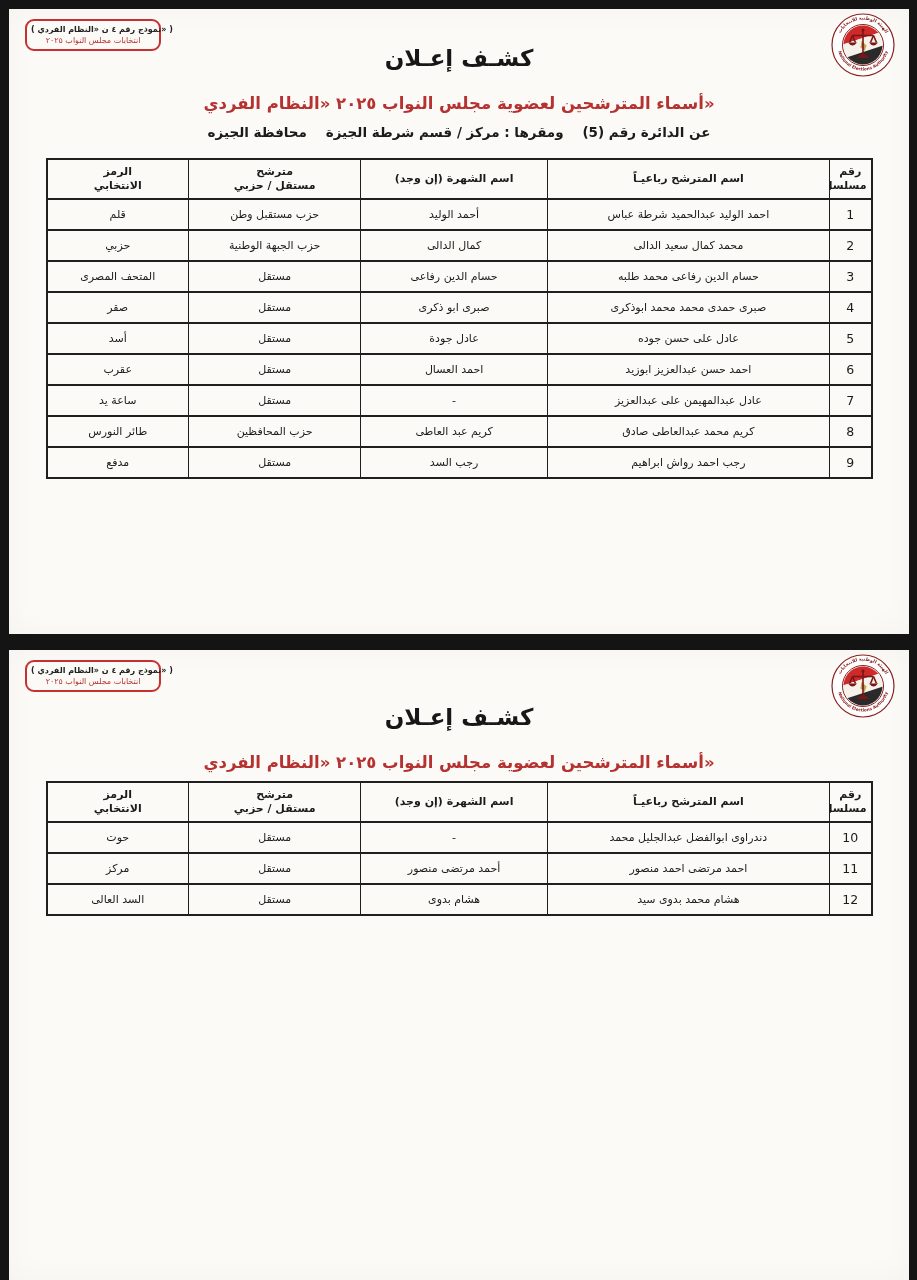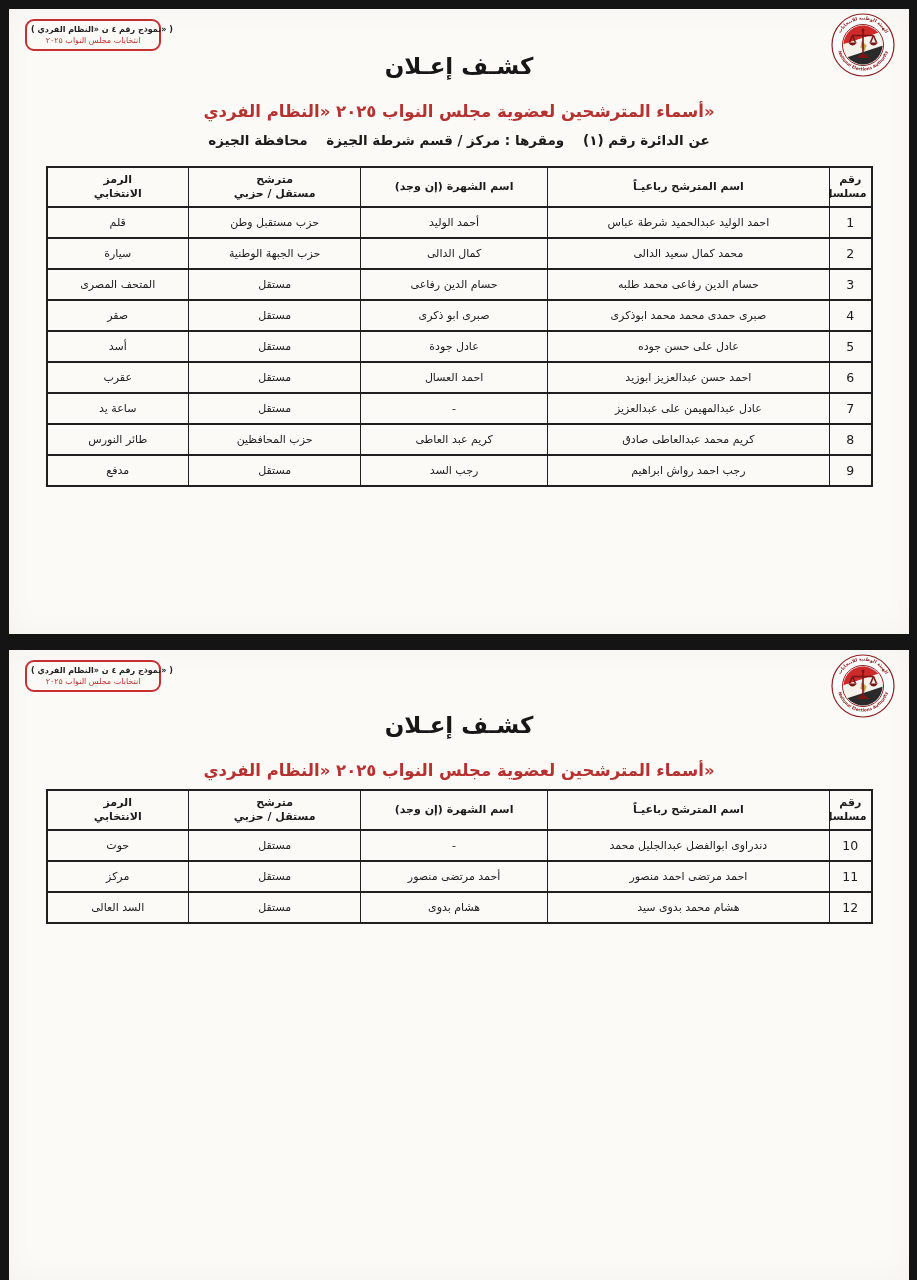--- a/index.html
+++ b/index.html
@@ -39,21 +39,21 @@
 
   
   .logo { position: absolute; top: 4px; right: 14px; width: 64px; height: 64px; }
 
   .title {
     text-align: center;
     font-size: 23px;
     font-weight: 700;
     color: #171717;
     line-height: 26px;
-    margin: 8px;
+    margin: 0;
   }
   #page1 .title { padding-top: 36px; }
   #page2 .title { padding-top: 54px; }
 
   .subtitle {
     text-align: center;
     font-size: 16.5px;
     font-weight: 700;
     color: #b63231;
     line-height: 20px;
@@ -147,21 +147,21 @@
       <text font-size="4.6" font-weight="bold" fill="#8b2020" text-anchor="middle" font-family="DejaVu Sans, sans-serif">
         <textPath href="#arcTop1" startOffset="50%">الهيئة الوطنية للانتخابات</textPath>
       </text>
       <text font-size="4.2" font-weight="bold" fill="#8b2020" text-anchor="middle" font-family="DejaVu Sans, sans-serif">
         <textPath href="#arcBot1" startOffset="50%">National Elections Authority</textPath>
       </text>
     </svg>
 
     <div class="title">كشـف إعـلان</div>
     <div class="subtitle">أسماء المترشحين لعضوية مجلس النواب ٢٠٢٥ «النظام الفردي»</div>
-    <div class="circuit">عن الدائرة رقم (١)    ومقرها : مركز / قسم شرطة الجيزة    محافظة الجيزه</div>
+    <div class="circuit">عن الدائرة رقم (5)    ومقرها : مركز / قسم شرطة الجيزة    محافظة الجيزه</div>
 
     <table class="doc-table" dir="rtl">
       <colgroup>
         <col class="w-serial">
           <col class="w-name">
           <col class="w-nick">
           <col class="w-party">
           <col class="w-symbol">
       </colgroup>
       <thead>
@@ -193,21 +193,21 @@
     <td class="c-nick">أحمد الوليد</td>
     <td class="c-party">حزب مستقبل وطن</td>
     <td class="c-symbol">قلم</td>
   </tr>
 
   <tr>
     <td class="c-serial">2</td>
     <td class="c-name">محمد كمال سعيد الدالى</td>
     <td class="c-nick">كمال الدالى</td>
     <td class="c-party">حزب الجبهة الوطنية</td>
-    <td class="c-symbol">سيارة</td>
+    <td class="c-symbol">حزبي</td>
   </tr>
 
   <tr>
     <td class="c-serial">3</td>
     <td class="c-name">حسام الدين رفاعى محمد طلبه</td>
     <td class="c-nick">حسام الدين رفاعى</td>
     <td class="c-party">مستقل</td>
     <td class="c-symbol">المتحف المصرى</td>
   </tr>
 

